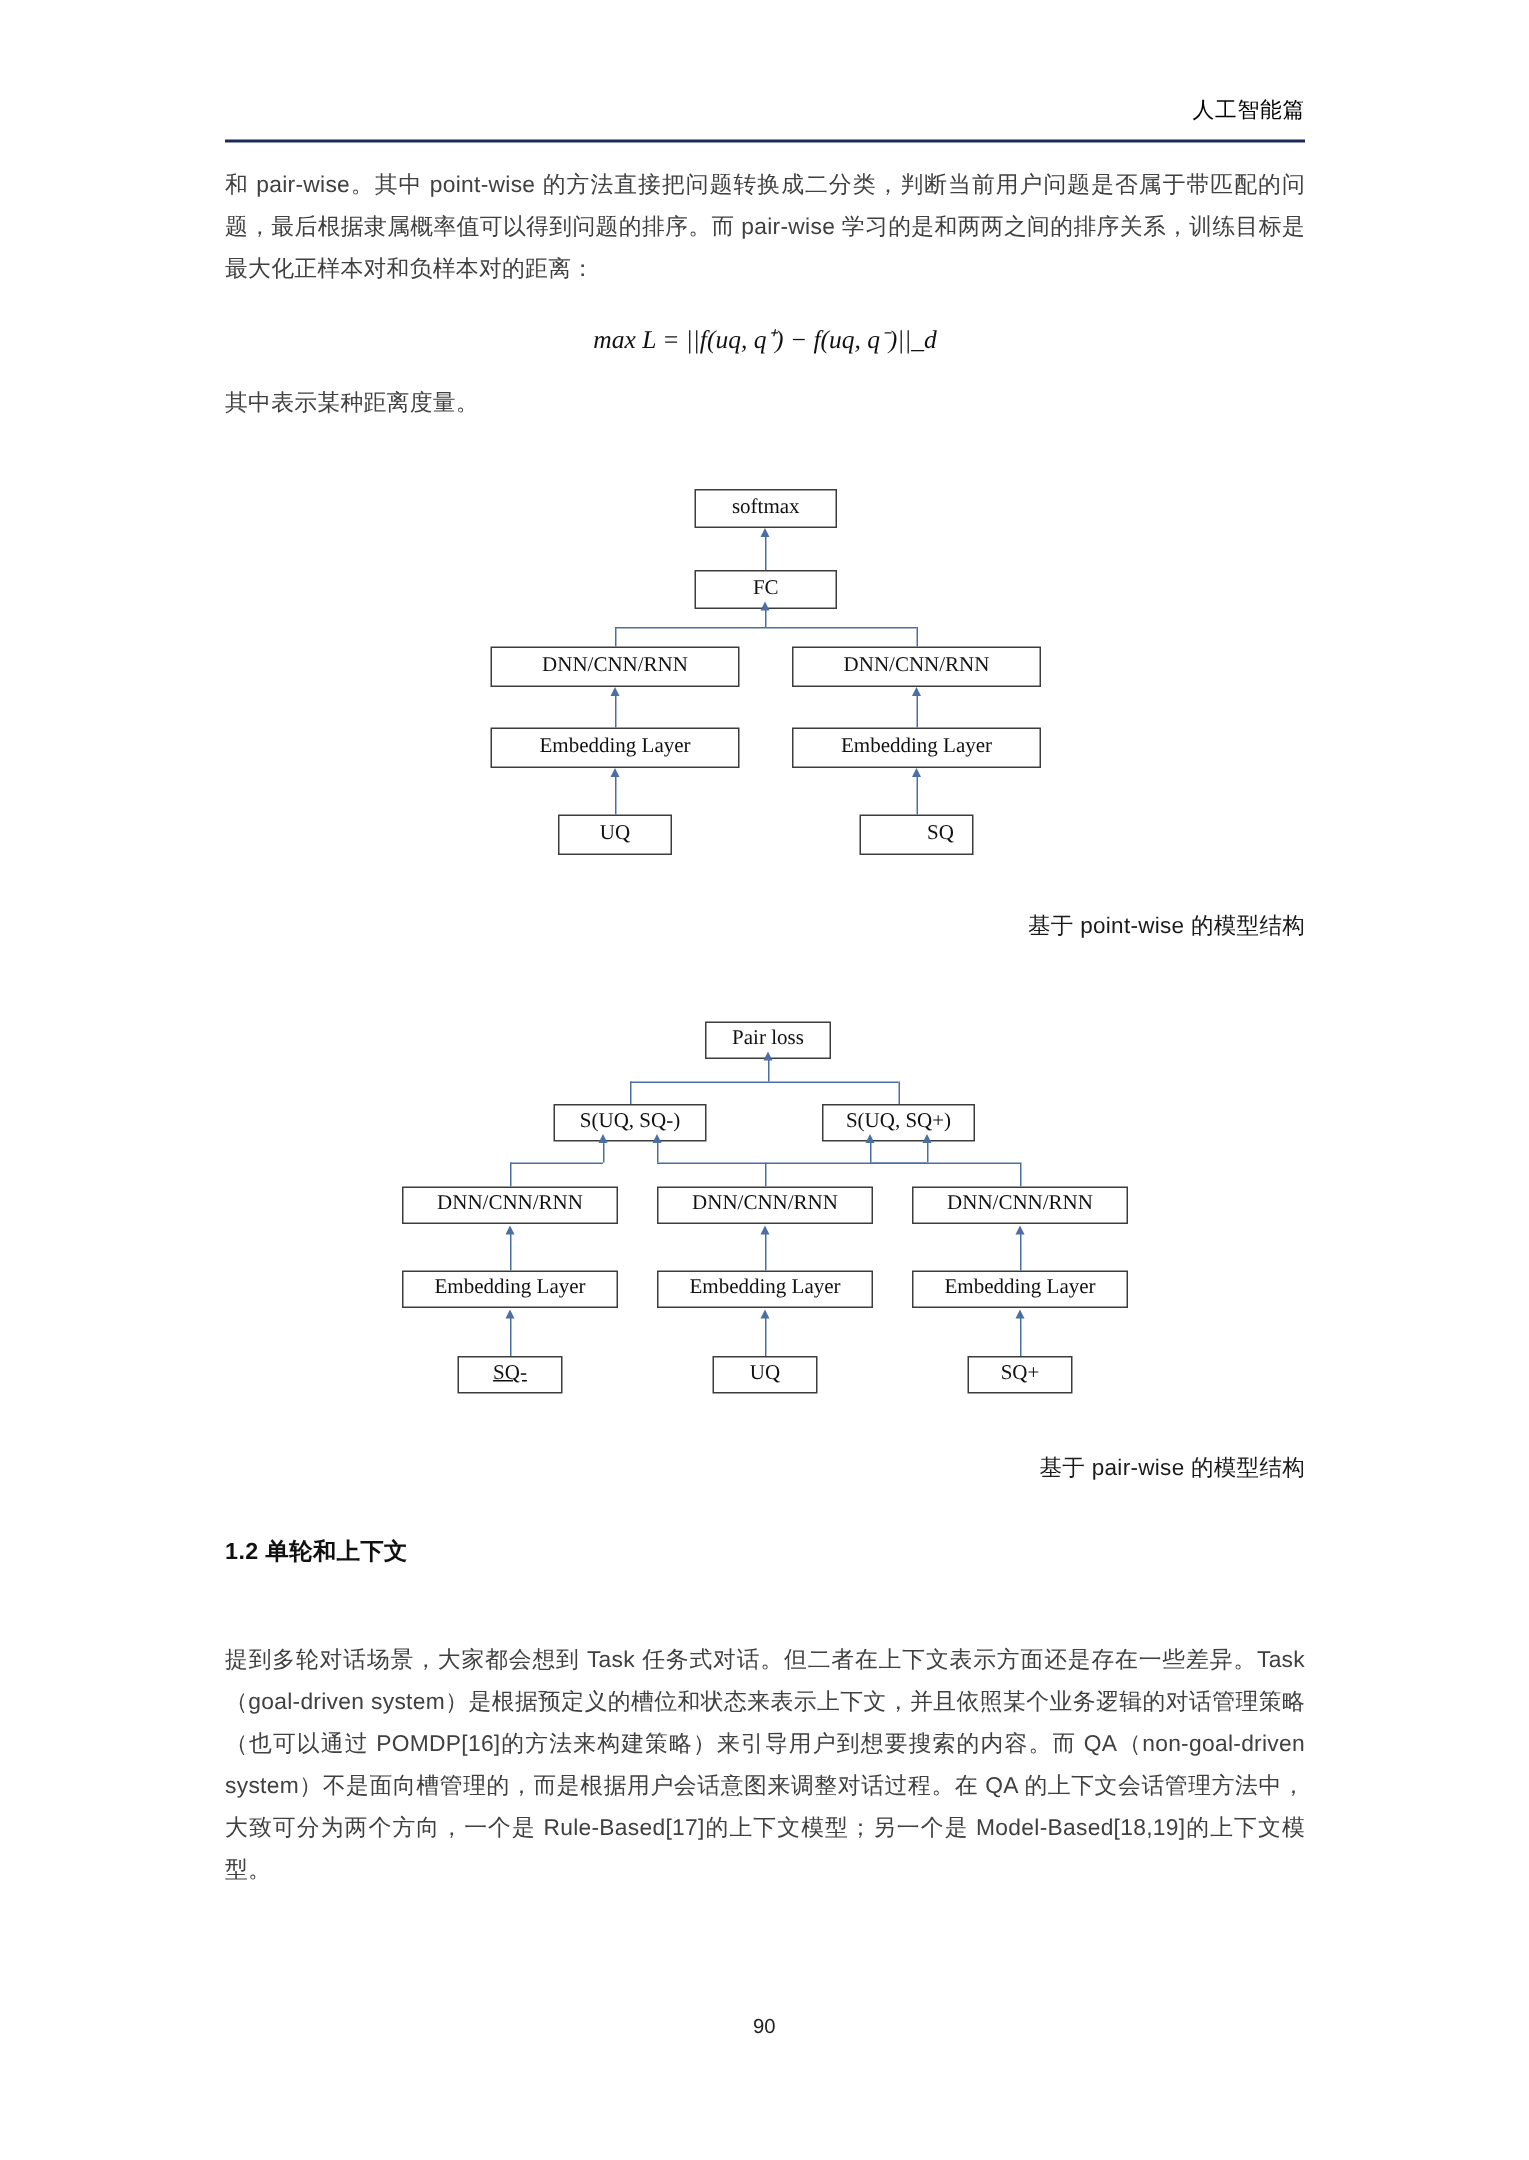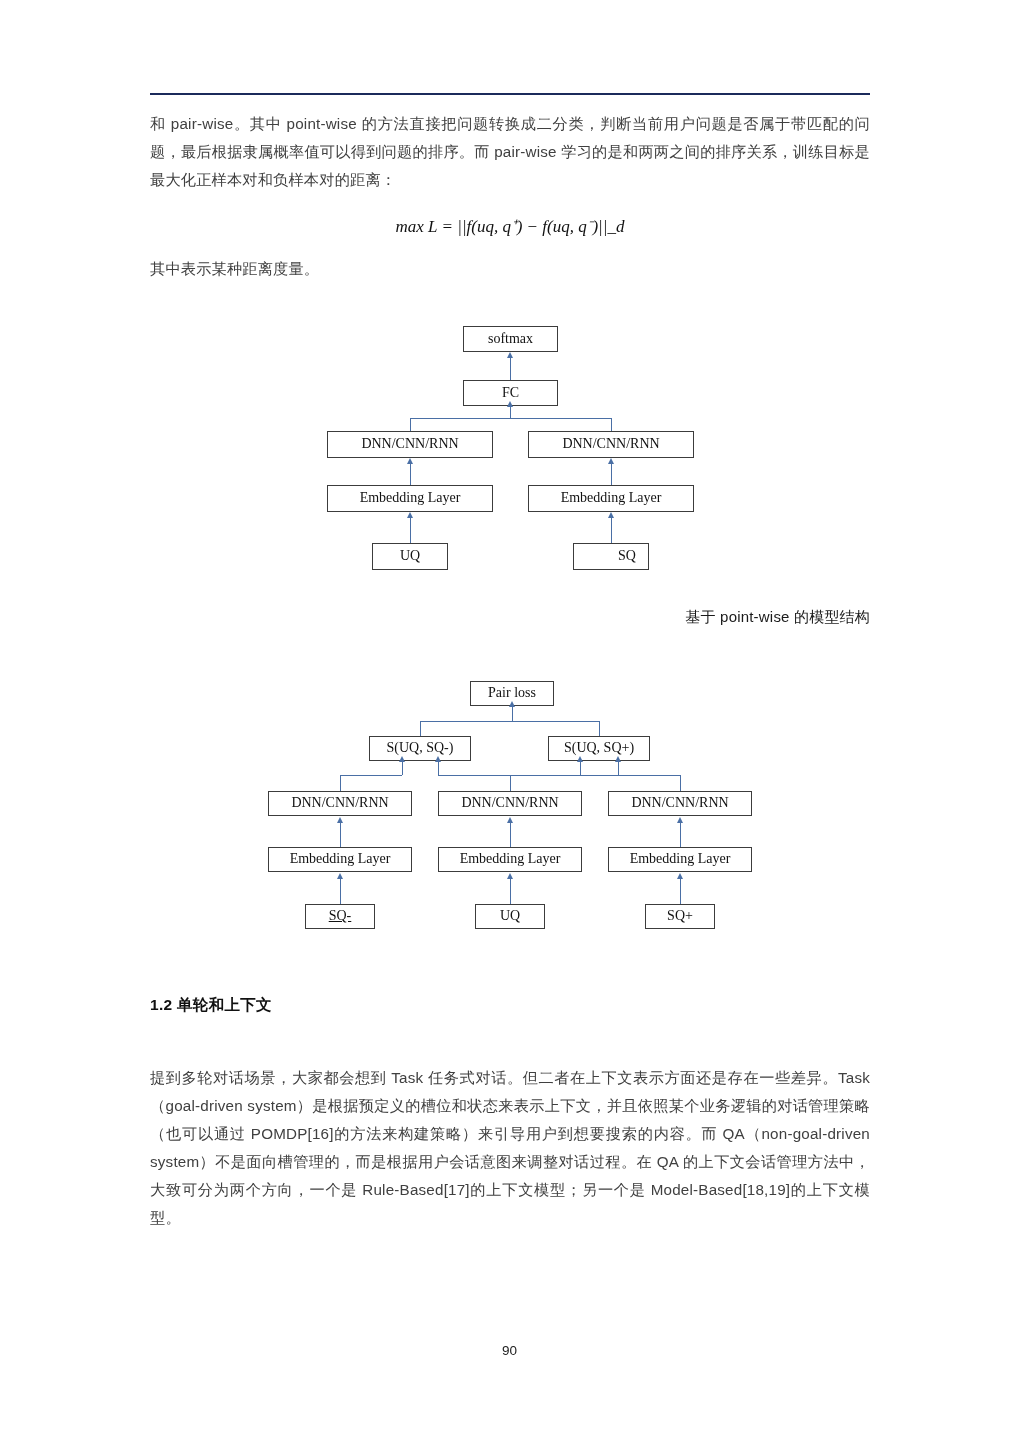--- a/index.html
+++ b/index.html
@@ -132,20 +132,21 @@
     text-align: center;
     font-size: 13.5px;
     color: #222;
   }
 </style>
 </head>
 <body>
 
 <div class="page">
 
+  <div class="header">人工智能篇</div>
   <div class="header-rule"></div>
 
   <div class="content">
 
     <p class="para">和 pair-wise。其中 point-wise 的方法直接把问题转换成二分类，判断当前用户问题是否属于带匹配的问题，最后根据隶属概率值可以得到问题的排序。而 pair-wise 学习的是和两两之间的排序关系，训练目标是最大化正样本对和负样本对的距离：</p>
 
     <div class="formula">
       <span>max L = ||f(uq, q⁺) − f(uq, q⁻)||_d</span>
     </div>
 
@@ -243,20 +244,21 @@
       <div class="node" style="left:495px; top:235px; width:70px; height:25px;text-align:right;">SQ+</div>
 
       <div class="arrow arrow-v" style="left:190px; top:209px; height:26px;"></div>
       <div class="arrowhead" style="left:186.5px; top:204px;"></div>
       <div class="arrow arrow-v" style="left:360px; top:209px; height:26px;"></div>
       <div class="arrowhead" style="left:356.5px; top:204px;"></div>
       <div class="arrow arrow-v" style="left:530px; top:209px; height:26px;"></div>
       <div class="arrowhead" style="left:526.5px; top:204px;"></div>
     </div>
 
+    <div class="fig-caption">基于 pair-wise 的模型结构</div>
 
     <div class="spacer-24"></div>
     <div class="spacer-12"></div>
 
     <h2 class="section-heading">1.2 单轮和上下文</h2>
 
     <div class="spacer-24"></div>
 
 
     <div class="spacer-24"></div>

